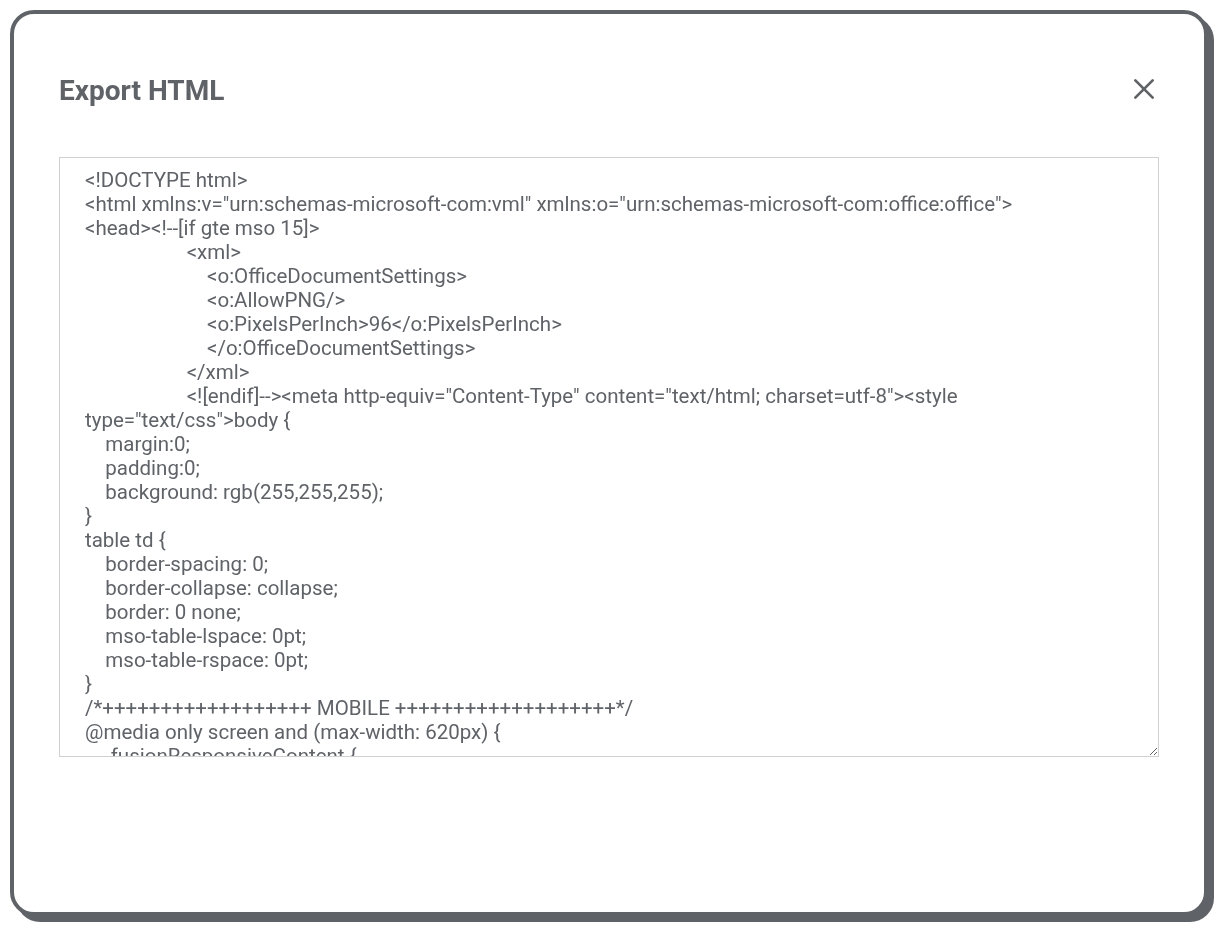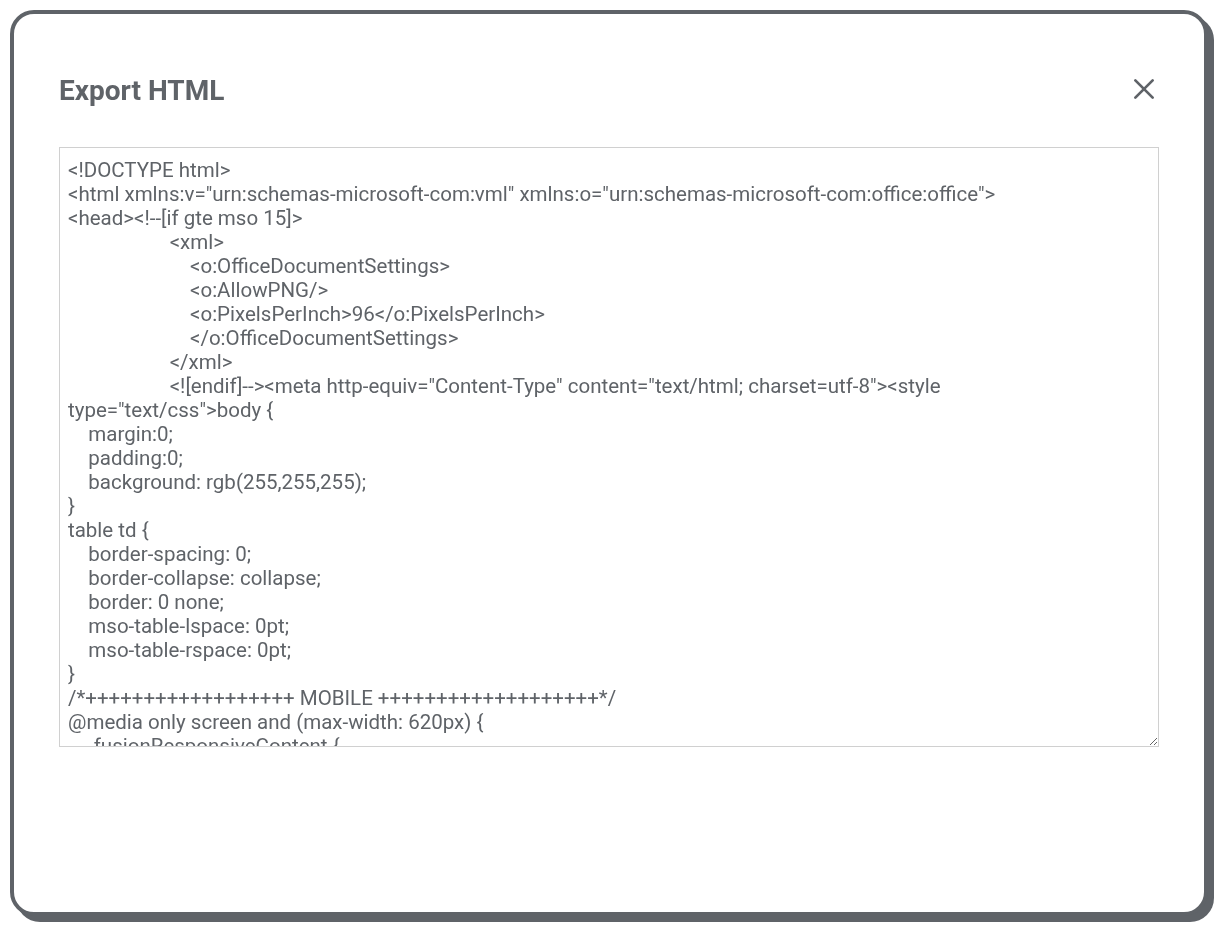--- a/index.html
+++ b/index.html
@@ -25,21 +25,21 @@
       border-radius: 24px;
       box-shadow: 6px 6px 0 0 #5f6368;
       padding: 60px 45px 45px 45px;
       display: flex;
       flex-direction: column;
     }
     .modal-header {
       display: flex;
       justify-content: space-between;
       align-items: flex-start;
-      margin-bottom: 40px;
+      margin-bottom: 50px;
     }
     .modal-title {
       font-size: 28px;
       font-weight: 700;
       color: #5f6368;
     }
     .close-btn {
       background: none;
       border: none;
       cursor: pointer;
@@ -52,21 +52,21 @@
       color: #5f6368;
     }
     .close-btn svg {
       width: 26px;
       height: 26px;
     }
     .code-box {
       width: 100%;
       height: 600px;
       border: 1px solid #d0d0d0;
-      padding: 10px 8px;
+      padding: 10px 25px;
       overflow: hidden;
       resize: both;
       position: relative;
       font-family: -apple-system, BlinkMacSystemFont, "Segoe UI", Roboto, "Helvetica Neue", Arial, sans-serif;
       font-size: 20.5px;
       line-height: 1.17;
       color: #5f6368;
       white-space: pre;
       background: #fff;
     }

